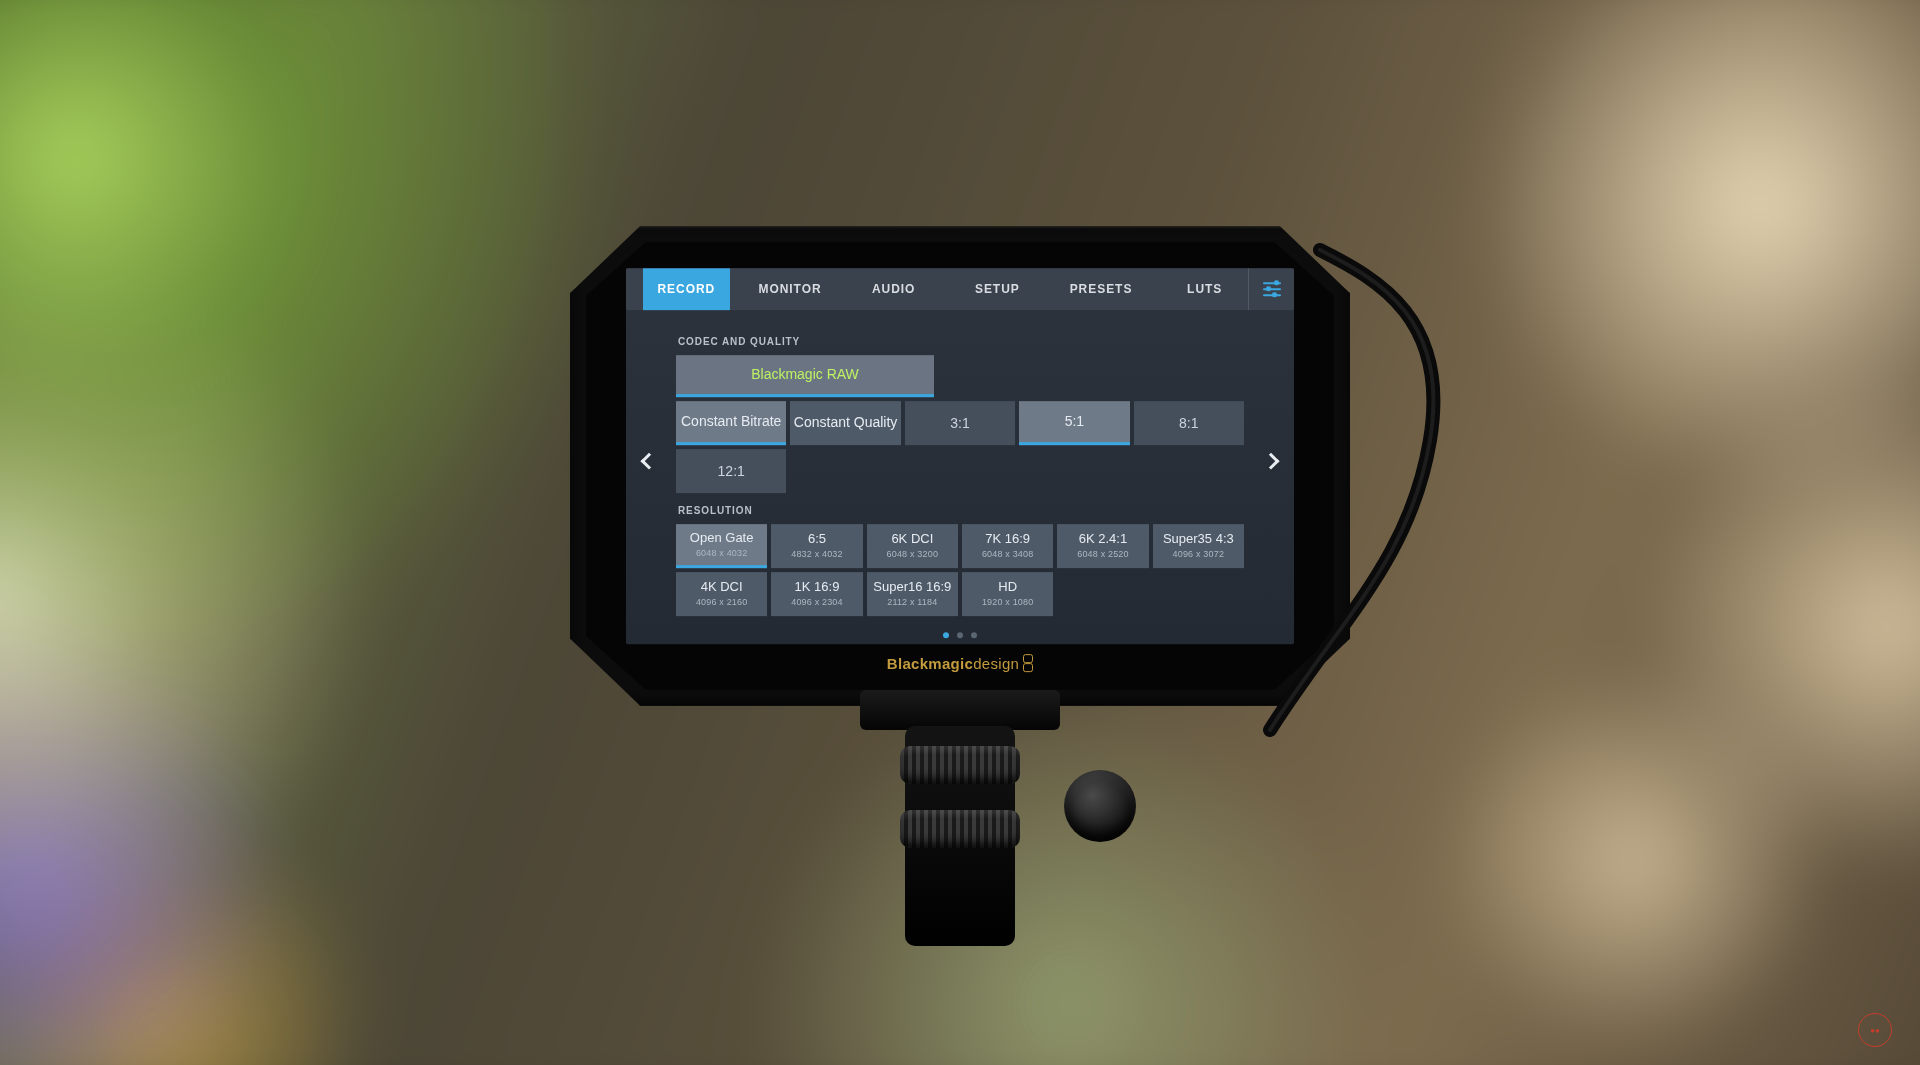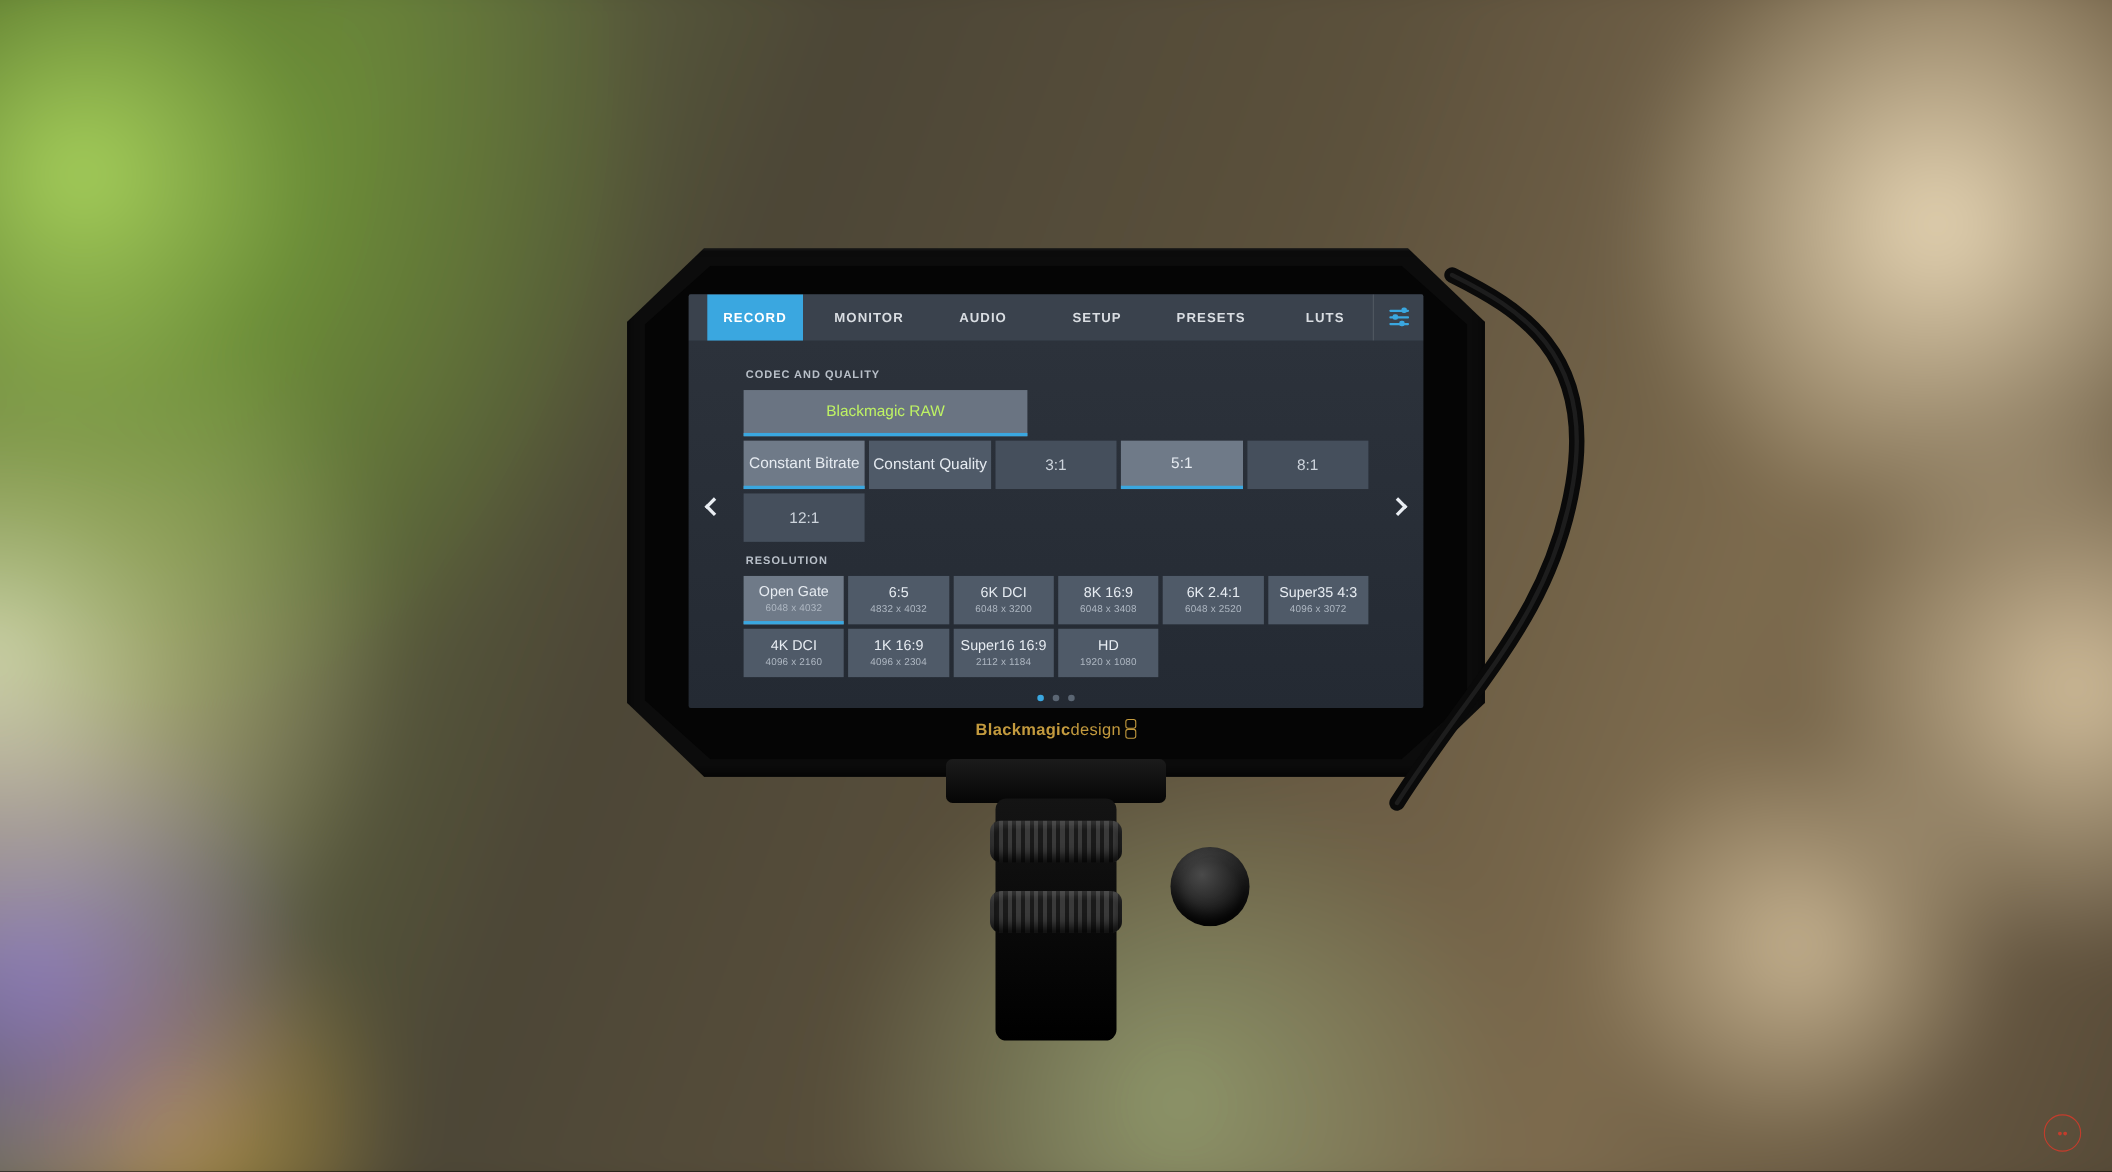--- a/index.html
+++ b/index.html
@@ -373,21 +373,21 @@
             </div>
             <div class="opt">
               <span>6:5</span>
               <span class="sub">4832 x 4032</span>
             </div>
             <div class="opt">
               <span>6K DCI</span>
               <span class="sub">6048 x 3200</span>
             </div>
             <div class="opt">
-              <span>8K 16:9</span>
+              <span>7K 16:9</span>
               <span class="sub">6048 x 3408</span>
             </div>
             <div class="opt">
               <span>6K 2.4:1</span>
               <span class="sub">6048 x 2520</span>
             </div>
             <div class="opt">
               <span>Super35 4:3</span>
               <span class="sub">4096 x 3072</span>
             </div>

